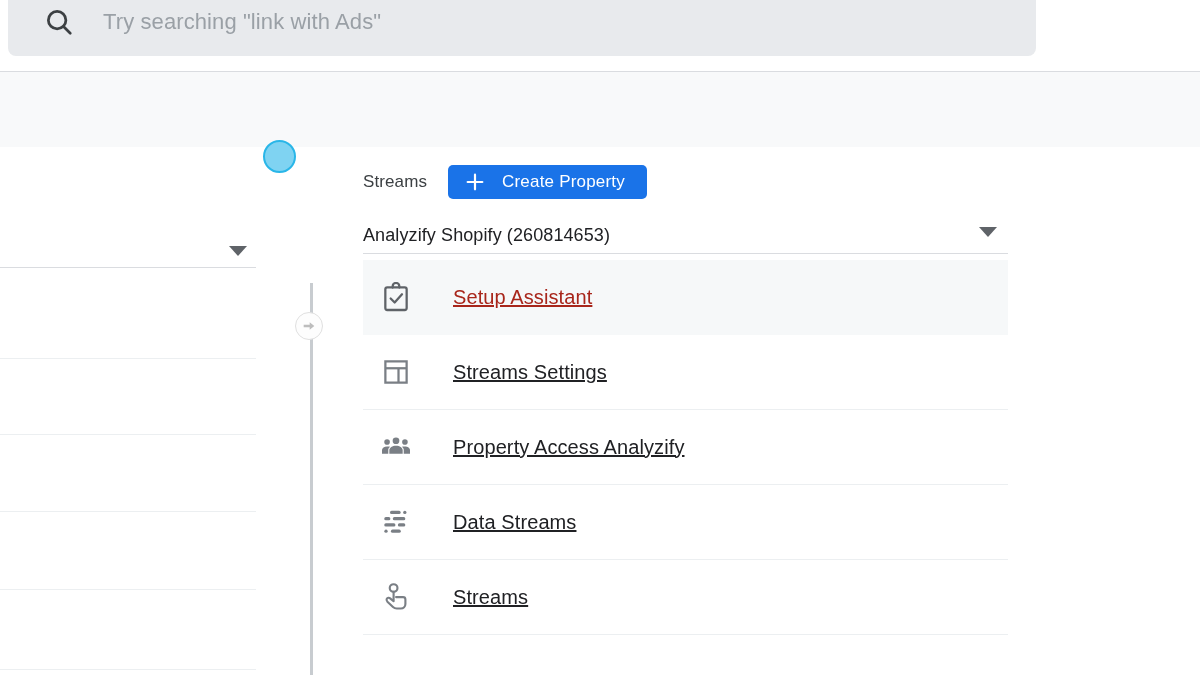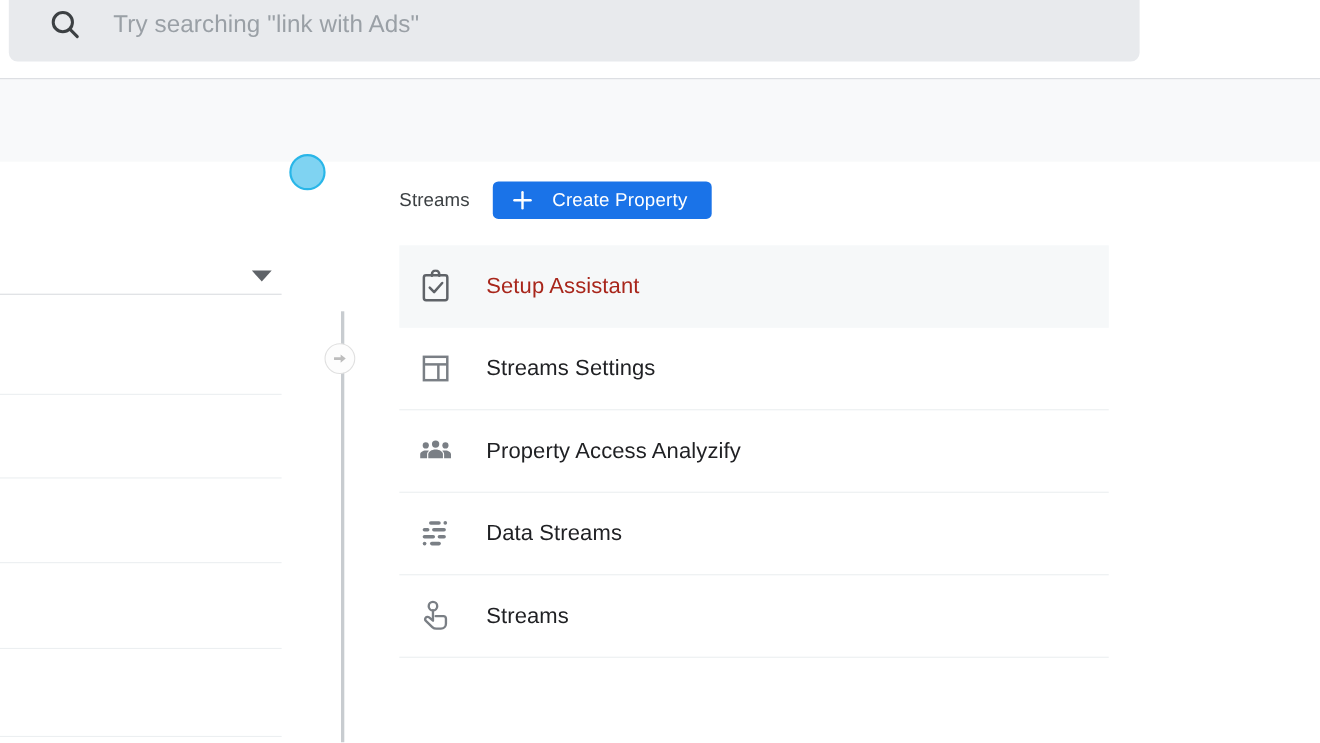--- a/index.html
+++ b/index.html
@@ -114,25 +114,26 @@
   }
   .menu-item:first-child { border-bottom: none; }
   .menu-item.selected { background: #f6f8f9; }
   .menu-icon {
     width: 36px; height: 36px; margin-left: 15px;
     display: flex; align-items: center; justify-content: center;
     color: #7a7f85; flex: 0 0 36px;
   }
   .menu-icon svg { display: block; }
   .menu-label {
-    margin-left: 28px;
+    margin-left: 39px;
     font-size: 20px;
     color: #202124;
     letter-spacing: .1px;
     white-space: nowrap;
+    text-decoration: underline;
   }
   .menu-item.selected .menu-label { color: #a8261b; }
   .menu-item.selected .menu-icon { color: #5f6368; }
 </style>
 </head>
 <body>
 
 <div id="root">
 
   <div class="searchbar">
@@ -175,20 +176,24 @@
         <span class="plus-icon">
           <svg viewBox="0 0 24 24" fill="none" stroke="#ffffff" stroke-width="2.4" stroke-linecap="round">
             <line x1="12" y1="4" x2="12" y2="20"></line>
             <line x1="4" y1="12" x2="20" y2="12"></line>
           </svg>
         </span>
         <span>Create Property</span>
       </button>
     </div>
 
+    <div class="prop-select">
+      <span class="prop-select-value">Analyzify Shopify (260814653)</span>
+      <span class="caret"></span>
+    </div>
 
     <div class="menu">
 
       <div class="menu-item selected">
         <span class="menu-icon">
           <svg width="32" height="32" viewBox="0 0 24 24" fill="none" stroke="currentColor" stroke-width="1.7">
             <rect x="4" y="4" width="16" height="17" rx="1.5"></rect>
             <path d="M9.5 4.2V3.2a2.5 2.5 0 0 1 5 0v1" stroke-linecap="round"></path>
             <polyline points="8,12.4 11,15.4 16.5,9.2" stroke-linecap="round" stroke-linejoin="round"></polyline>
           </svg>

